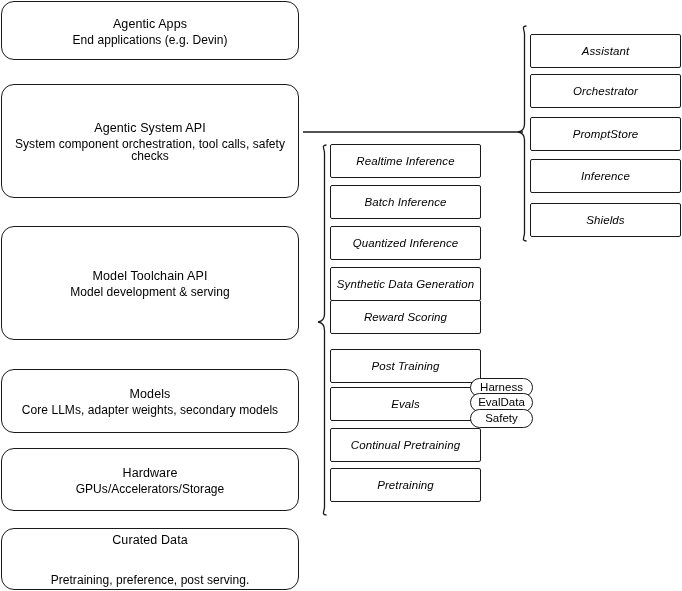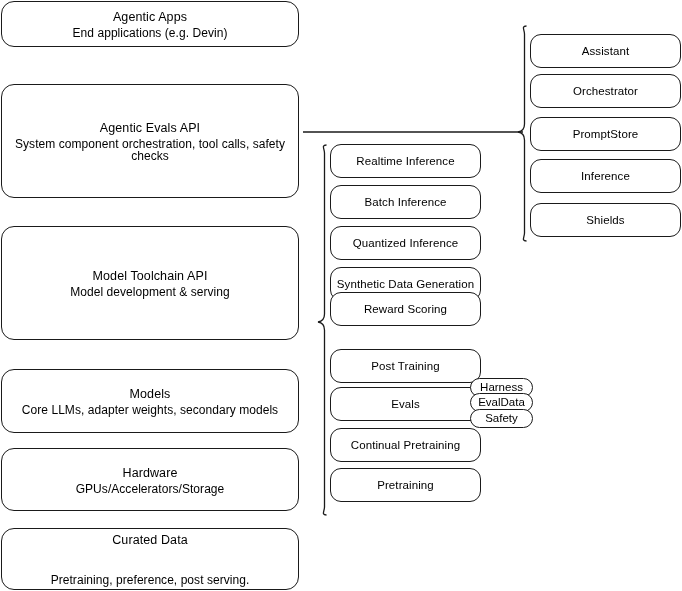--- a/index.html
+++ b/index.html
@@ -44,22 +44,23 @@
     color: #000;
     margin-top: 2px;
     letter-spacing: 0.05px;
   }
 
   
   .stack-box { left: 1px; width: 298px; }
 
   
   .item-box {
-    border-radius: 11px;
+    border-radius: 2px;
     height: 34px;
+    font-style: italic;
   }
   .item-box .title { font-size: 11.5px; }
   .mid-box   { left: 330px; width: 151px; }
   .right-box { left: 530px; width: 151px; }
 
   
   .pill {
     position: absolute;
     box-sizing: border-box;
     border: 1.4px solid #1a1a1a;
@@ -84,27 +85,27 @@
     pointer-events: none;
     z-index: 2;
   }
   #wires path, #wires line { fill: none; stroke: #1a1a1a; stroke-width: 1.3; }
 </style>
 </head>
 <body>
 
 <div id="canvas">
 
-  <div class="rbox stack-box" style="top:1px;height:46px;">
+  <div class="rbox stack-box" style="top:1px;height:59px;">
     <div class="title">Agentic Apps</div>
     <div class="sub">End applications (e.g. Devin)</div>
   </div>
 
   <div class="rbox stack-box" style="top:84px;height:114px;">
-    <div class="title">Agentic Evals API</div>
+    <div class="title">Agentic System API</div>
     <div class="sub">System component orchestration, tool calls, safety checks</div>
   </div>
 
   <div class="rbox stack-box" style="top:226px;height:114px;">
     <div class="title">Model Toolchain API</div>
     <div class="sub">Model development &amp; serving</div>
   </div>
 
   <div class="rbox stack-box" style="top:369px;height:64px;">
     <div class="title">Models</div>
@@ -126,21 +127,21 @@
   </div>
   <div class="rbox item-box mid-box" style="top:185px;">
     <div class="title">Batch Inference</div>
   </div>
   <div class="rbox item-box mid-box" style="top:226px;">
     <div class="title">Quantized Inference</div>
   </div>
   <div class="rbox item-box mid-box" style="top:267px;">
     <div class="title">Synthetic Data Generation</div>
   </div>
-  <div class="rbox item-box mid-box" style="top:292px;">
+  <div class="rbox item-box mid-box" style="top:300px;">
     <div class="title">Reward Scoring</div>
   </div>
   <div class="rbox item-box mid-box" style="top:349px;">
     <div class="title">Post Training</div>
   </div>
   <div class="rbox item-box mid-box" style="top:387px;">
     <div class="title">Evals</div>
   </div>
   <div class="rbox item-box mid-box" style="top:428px;">
     <div class="title">Continual Pretraining</div>

